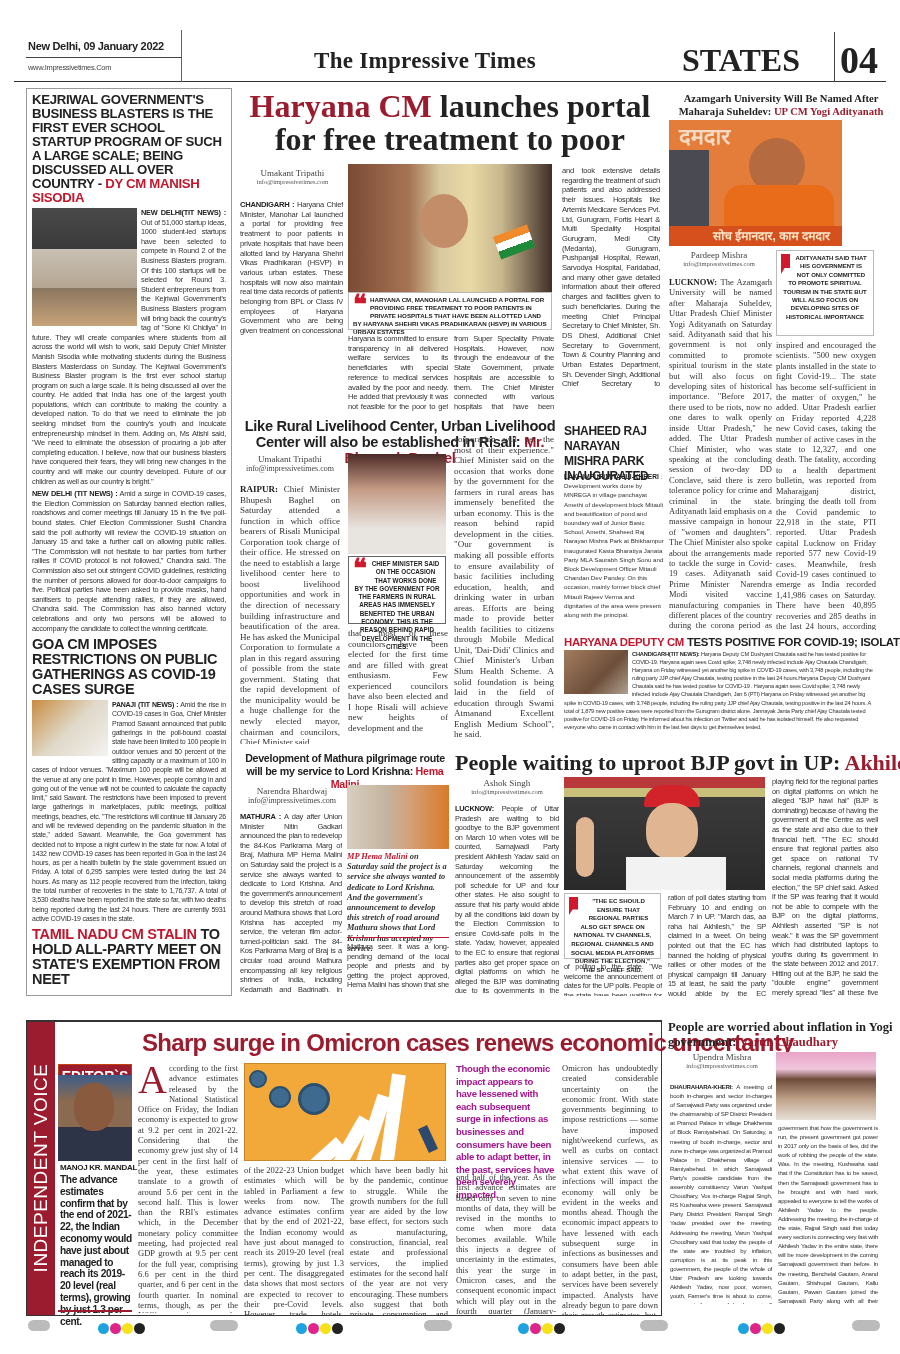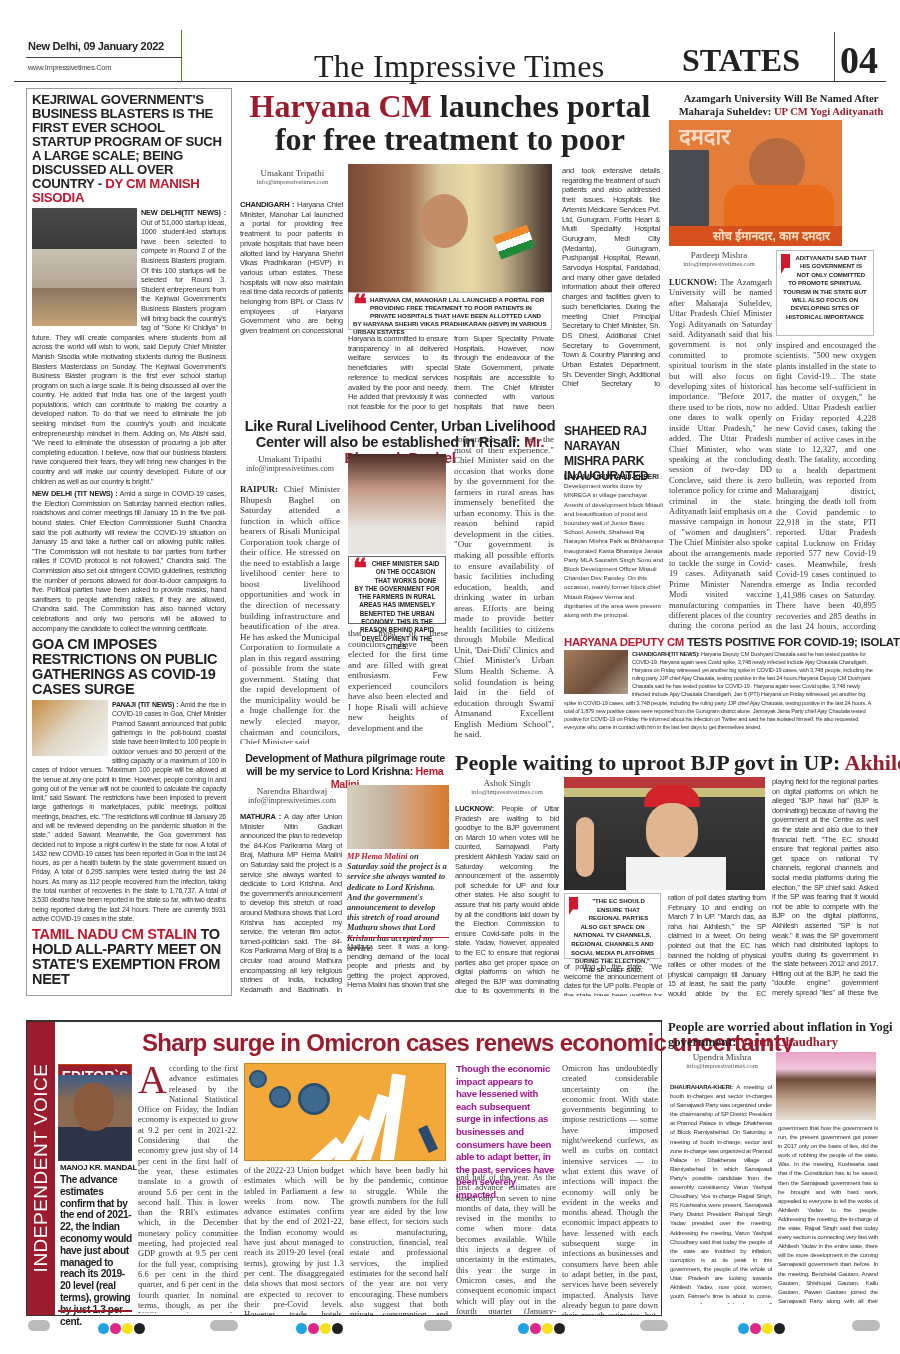--- a/index.html
+++ b/index.html
@@ -21,21 +21,21 @@
 </style>
 </head>
 <body>
 
 <div class="abs" style="left:14px;top:30px;width:872px;height:52px;border-bottom:1px solid #333">
   <div class="abs" style="left:12px;top:0;width:156px;height:52px;border-right:1px solid #4d7c0f">
     <div class="abs cond" style="left:2px;top:10px;font-size:11px;font-weight:bold;color:#222">New Delhi, 09 January 2022</div>
     <div class="abs" style="left:0;top:27px;width:156px;border-top:1px solid #444"></div>
     <div class="abs cond" style="left:2px;top:33px;font-size:7.5px;color:#444">www.Impressivetimes.Com</div>
   </div>
-  <div class="abs serif" style="left:300px;top:18px;font-size:32px;font-weight:normal;color:#222;letter-spacing:0.3px">The Impressive Times</div>
+  <div class="abs serif" style="left:300px;top:18px;font-size:23px;font-weight:bold;color:#222;letter-spacing:0.3px">The Impressive Times</div>
   <div class="abs serif" style="left:668px;top:12px;font-size:32px;font-weight:bold;color:#222">STATES</div>
   <div class="abs" style="left:820px;top:2px;height:50px;border-left:1px solid #444"></div>
   <div class="abs serif" style="left:826px;top:8px;font-size:38px;font-weight:bold;color:#222">04</div>
 </div>
 
 <div class="abs" style="left:26px;top:88px;width:206px;height:908px;border:1px solid #999;padding:4px 5px;overflow:hidden">
 
   <div class="cond" style="font-size:13.2px;font-weight:bold;line-height:14px;color:#222;text-transform:uppercase">
     <span>KEJRIWAL GOVERNMENT'S BUSINESS BLASTERS IS THE FIRST EVER SCHOOL STARTUP PROGRAM OF SUCH A LARGE SCALE; BEING DISCUSSED ALL OVER COUNTRY - </span><span class="red" style="color:#c0182e">DY CM MANISH SISODIA</span>
   </div>

